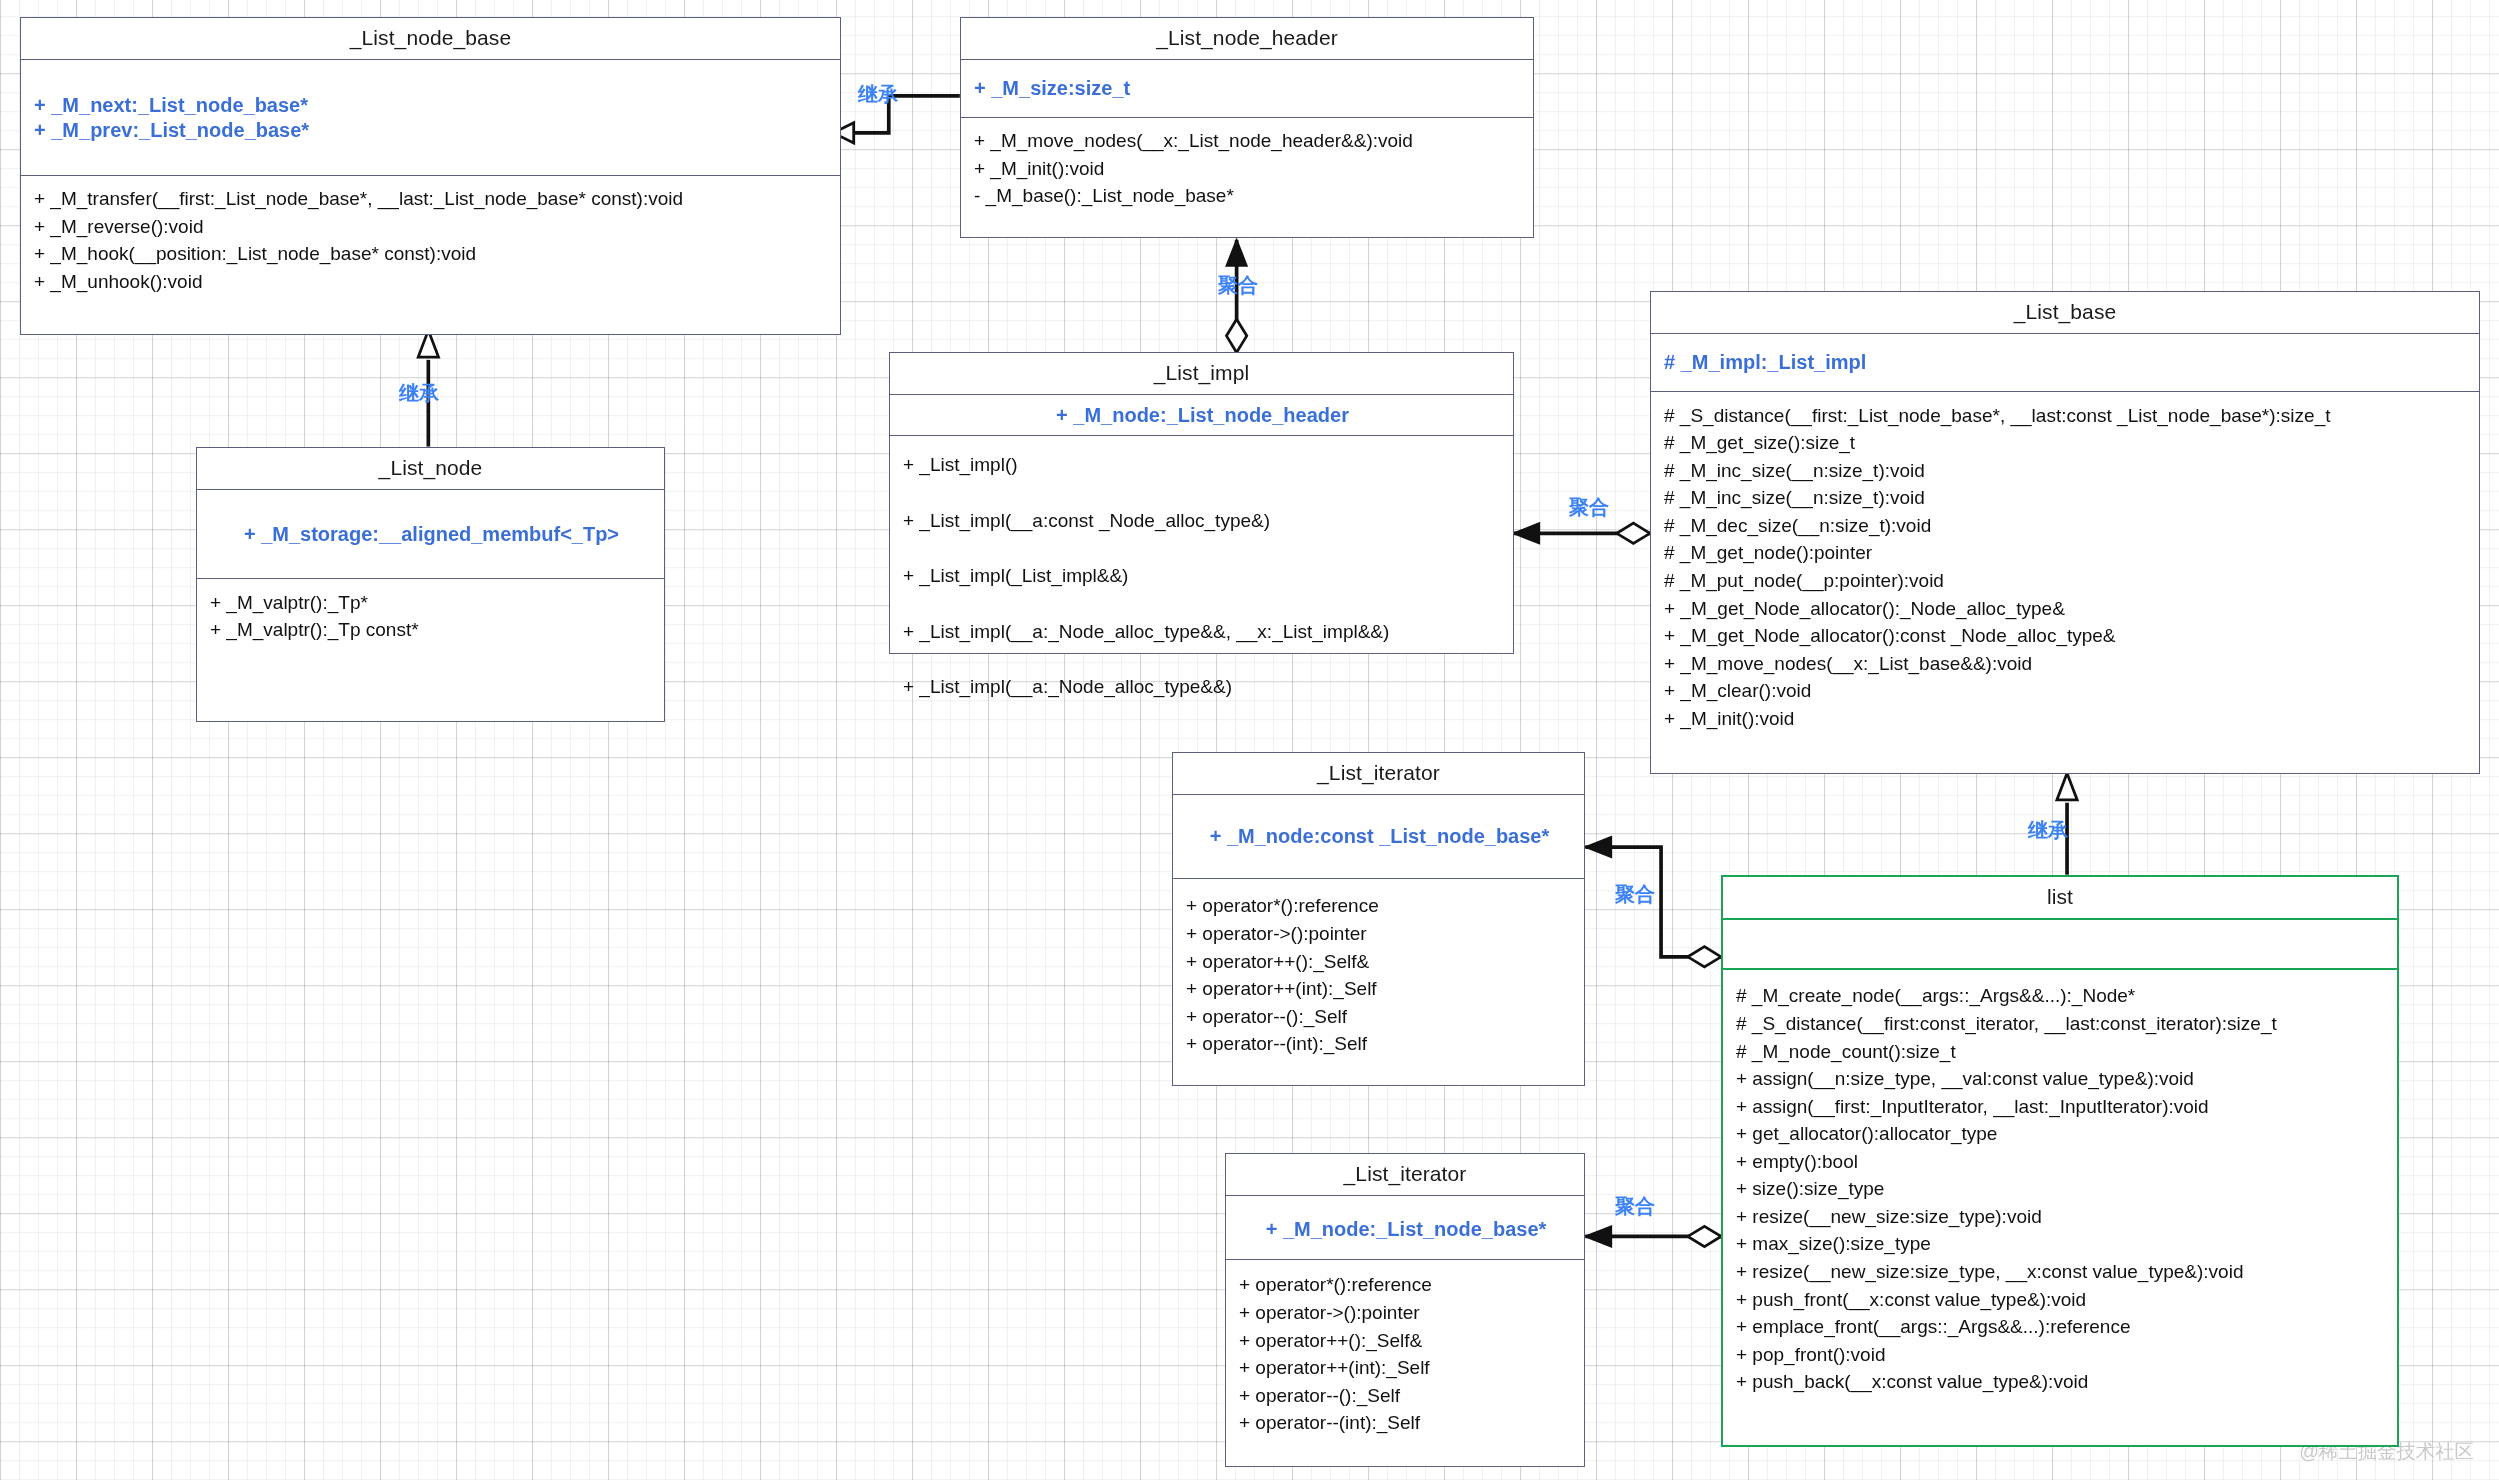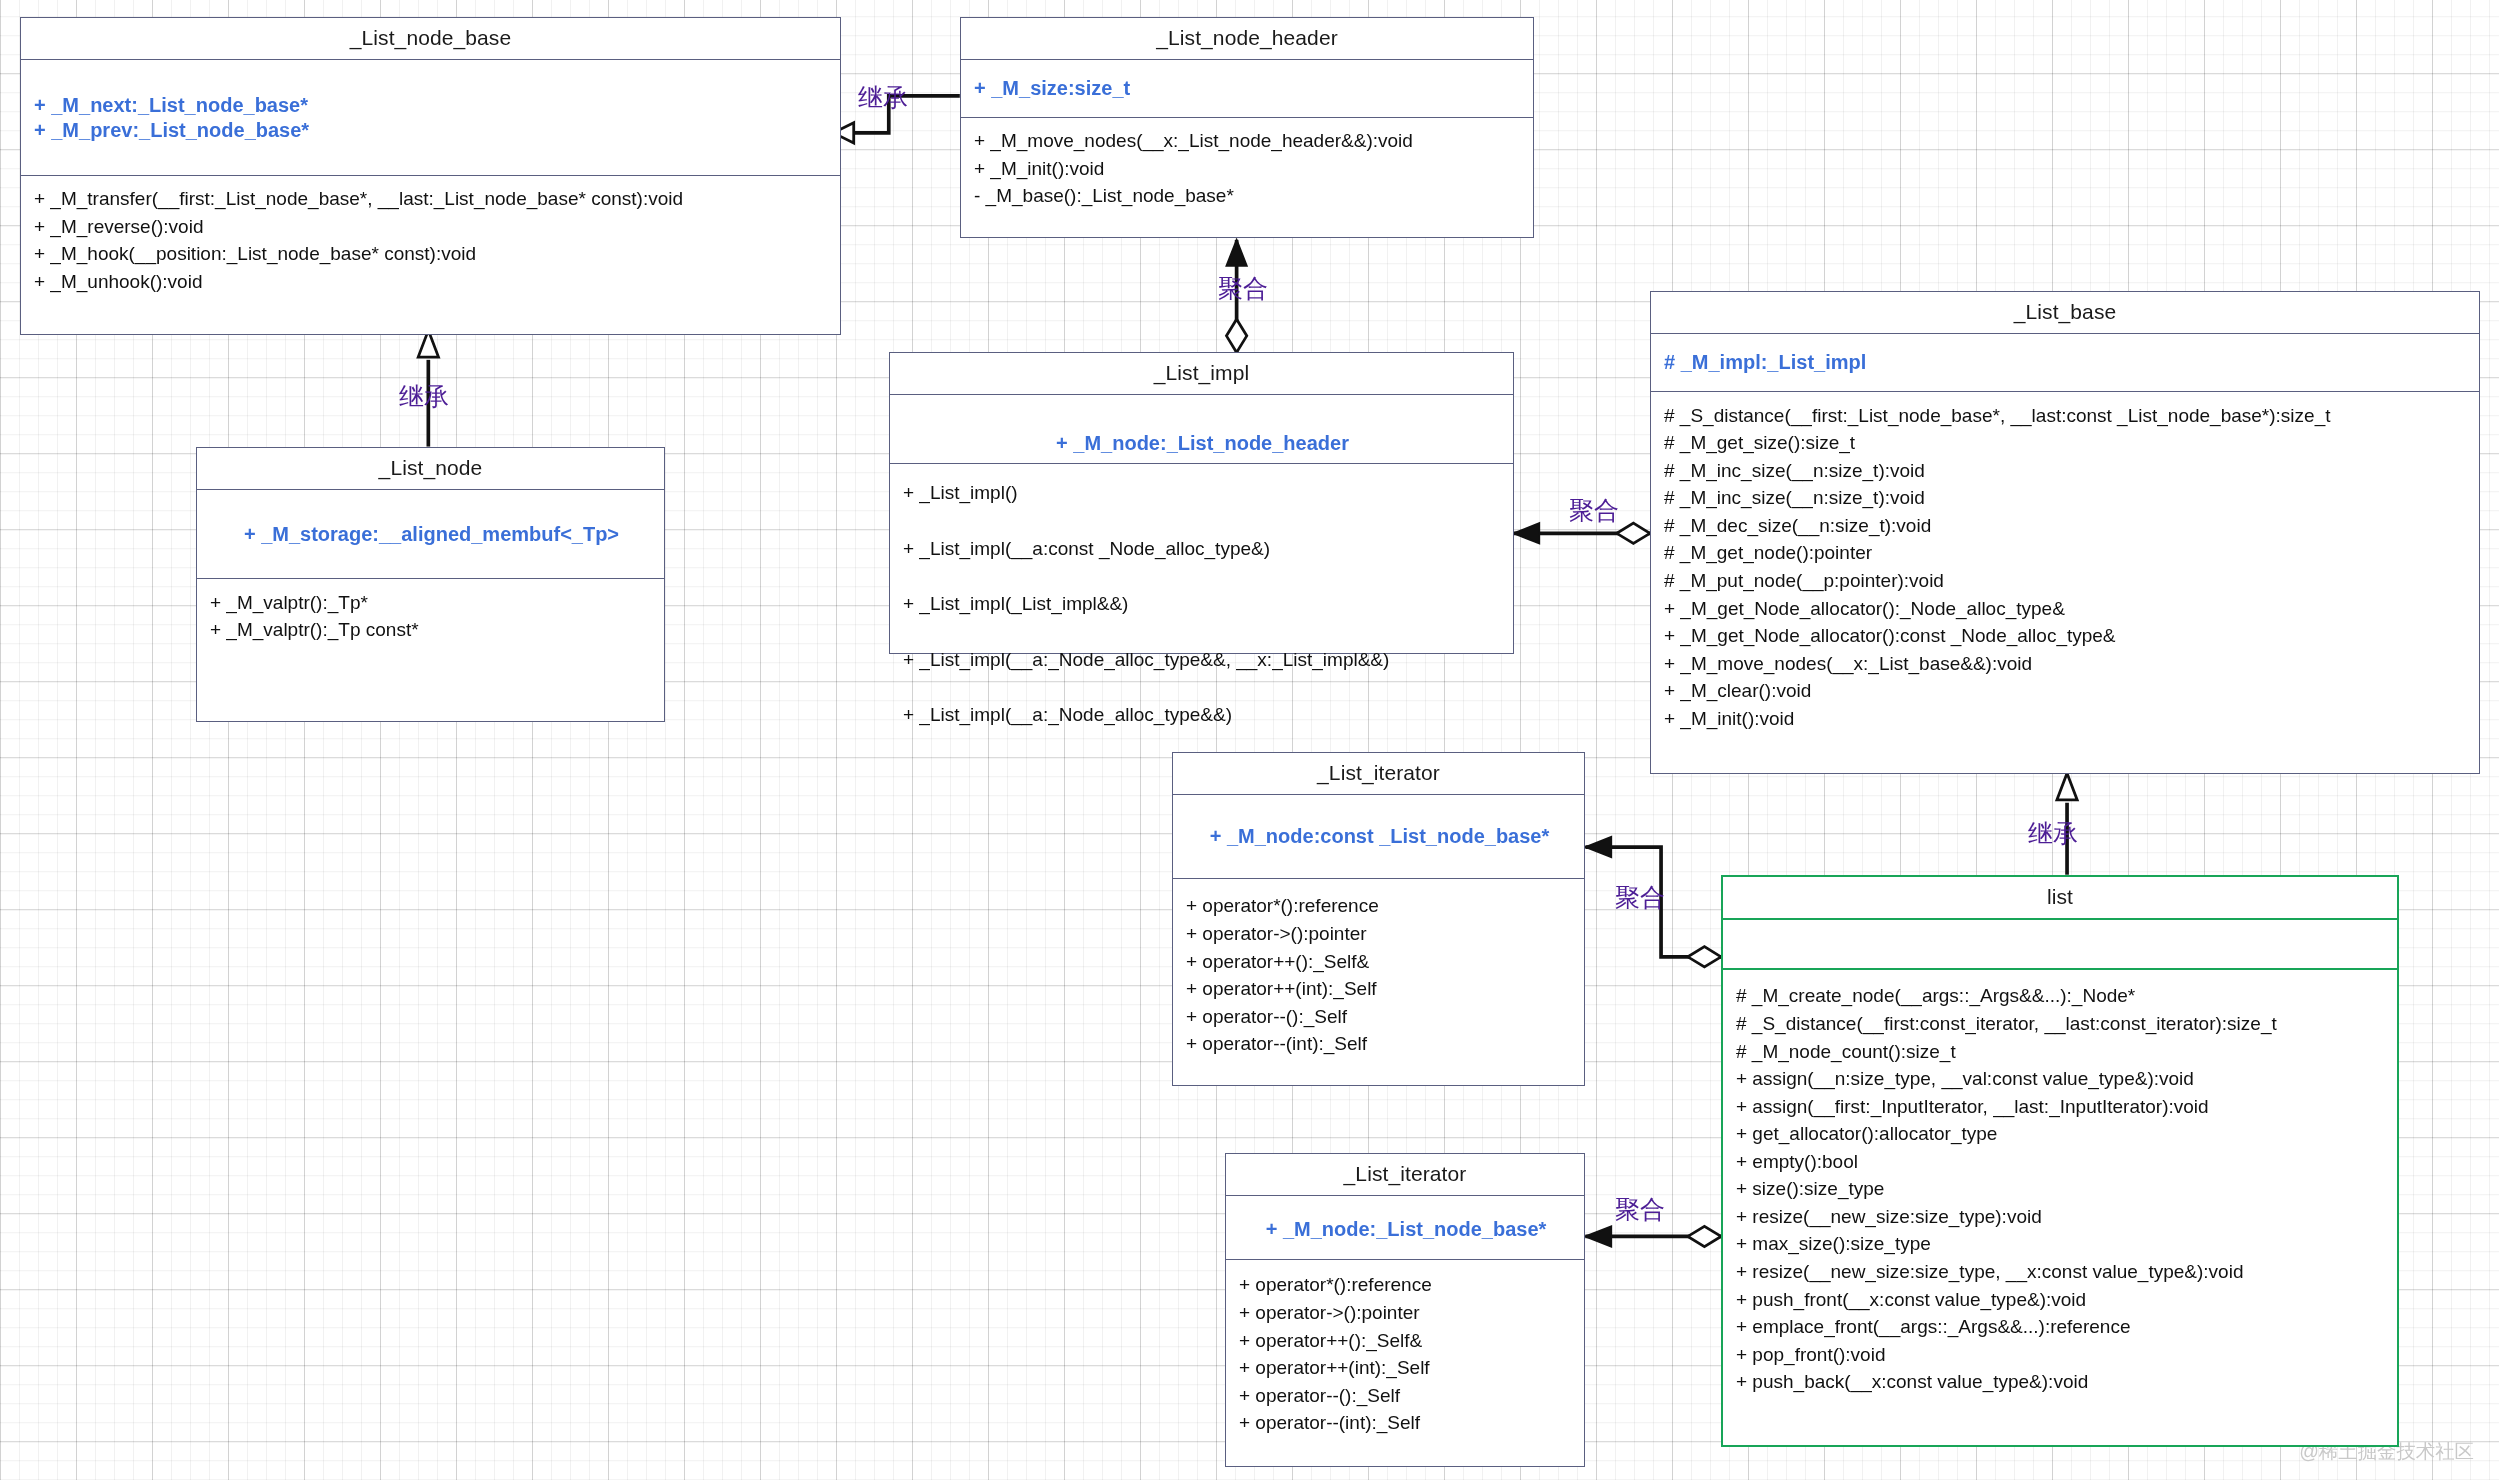--- a/index.html
+++ b/index.html
@@ -75,23 +75,23 @@
   
   #edges {
     position: absolute;
     left: 0; top: 0;
     width: 2500px; height: 1480px;
     z-index: 2;
     pointer-events: none;
   }
   .edge-label {
     position: absolute;
-    color: #4c1d95;
-    font-weight: normal;
-    font-size: 25px;
+    color: #3b82f6;
+    font-weight: bold;
+    font-size: 20px;
     z-index: 6;
     white-space: nowrap;
   }
 
   .watermark {
     position: absolute;
     right: 26px;
     bottom: 14.8px;
     color: #c9c9c9;
     font-size: 19.4px;
@@ -206,21 +206,21 @@
   <div class="sep"></div>
   <div class="uml-ops">
     <div class="op">+ _M_valptr():_Tp*</div>
     <div class="op">+ _M_valptr():_Tp const*</div>
   </div>
 </div>
 
 <div class="umlbox" style="left:889px; top:352px; width:625px; height:302px;">
   <div class="uml-title">_List_impl</div>
   <div class="sep"></div>
-  <div class="uml-attrs centered" style="height:57px; padding-top:7.4px; padding-bottom:7.4px;margin-top:28px;">
+  <div class="uml-attrs centered" style="height:57px; padding-top:7.4px; padding-bottom:7.4px;">
     <div class="attr">+ _M_node:_List_node_header</div>
   </div>
   <div class="sep"></div>
   <div class="uml-ops" style="padding-top:14.8px;gap:28px;">
     <div class="op">+ _List_impl()</div>
     <div class="op">+ _List_impl(__a:const _Node_alloc_type&amp;)</div>
     <div class="op">+ _List_impl(_List_impl&amp;&amp;)</div>
     <div class="op">+ _List_impl(__a:_Node_alloc_type&amp;&amp;, __x:_List_impl&amp;&amp;)</div>
     <div class="op">+ _List_impl(__a:_Node_alloc_type&amp;&amp;)</div>
   </div>

